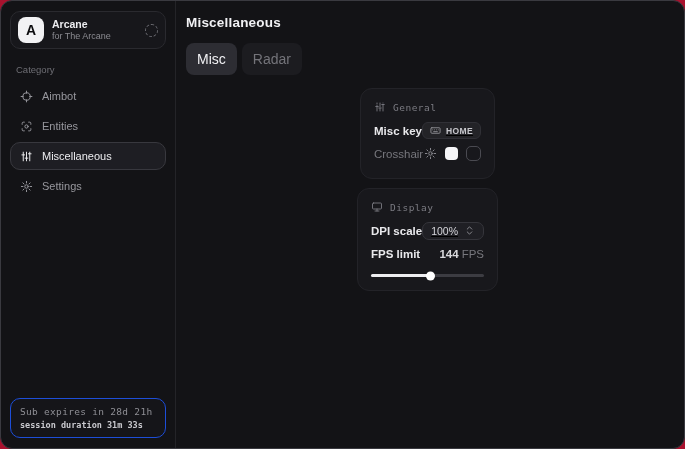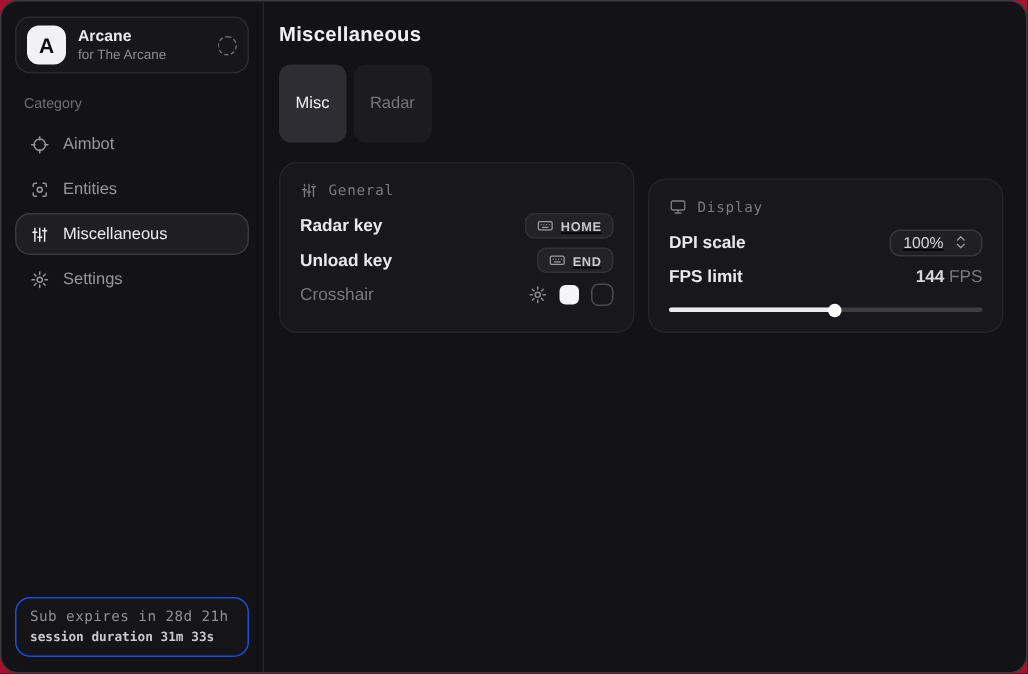--- a/index.html
+++ b/index.html
@@ -61,25 +61,25 @@
     border-radius:10px; padding:7px 9px;
     font-family:"DejaVu Sans Mono", monospace;
   }
   .sub-line1 { font-size:9.5px; color:#8f8f95; letter-spacing:.3px; }
   .sub-line2 { font-size:8.5px; color:#c9c9ce; font-weight:bold; margin-top:3px; }
   
   .main { flex:1; padding:14px 15px 14px 10px; }
   .page-title { font-size:13.5px; font-weight:bold; color:#f1f1f4; letter-spacing:.2px; }
   .tabs { display:flex; gap:5px; margin-top:13px; }
   .tab {
-    font-size:11px; padding:20px 11px; border-radius:8px;
+    font-size:14px; padding:8px 11px; border-radius:8px;
     background:#1c1c20; color:#74747a; cursor:pointer;
   }
   .tab.active { background:#2d2d33; color:#f0f0f3; }
-  .cards { display:flex; gap:9px; margin-top:13px; align-items:flex-end; }
+  .cards { display:flex; gap:9px; margin-top:13px; align-items:center;flex-direction:column; }
   .card {
     flex:1; background:#18181c; border:1px solid #232328;
     border-radius:12px; padding:10px 13px 13px;
   }
   .card-head {
     display:flex; align-items:center; gap:7px;
     color:#7b7b82; font-family:"DejaVu Sans Mono", monospace;
     font-size:9.5px; letter-spacing:.5px; margin:2px 0 6px;
   }
   .card-head svg { width:12px; height:12px; }
@@ -193,40 +193,30 @@
 
       <div class="card">
         <div class="card-head">
           <svg viewBox="0 0 24 24">
             <path d="M6 9v11M6 4v2M12 15v5M12 4v8M18 7v13M18 4v0M3.5 11h5M9.5 14h5M15.5 7h5"></path>
           </svg>
           <span>General</span>
         </div>
 
         <div class="row">
-          <span class="row-label">Radar key</span>
+          <span class="row-label">Misc key</span>
           <span class="key-badge">
             <svg viewBox="0 0 24 24">
               <rect x="2" y="6" width="20" height="12" rx="2"></rect>
                 <path d="M8 14.5h8M6 10.5h.01M10 10.5h.01M14 10.5h.01M18 10.5h.01"></path>
             </svg>
             <span class="key-text">HOME</span>
           </span>
         </div>
 
-        <div class="row">
-          <span class="row-label">Unload key</span>
-          <span class="key-badge">
-            <svg viewBox="0 0 24 24">
-              <rect x="2" y="6" width="20" height="12" rx="2"></rect>
-                <path d="M8 14.5h8M6 10.5h.01M10 10.5h.01M14 10.5h.01M18 10.5h.01"></path>
-            </svg>
-            <span class="key-text">END</span>
-          </span>
-        </div>
 
         <div class="row">
           <span class="row-label muted">Crosshair</span>
           <span class="ch-controls">
             <svg class="gear" viewBox="0 0 24 24">
               <circle cx="12" cy="12" r="3.2"></circle>
               <path d="M12 2.5v3M12 18.5v3M2.5 12h3M18.5 12h3M5.3 5.3l2.1 2.1M16.6 16.6l2.1 2.1M18.7 5.3l-2.1 2.1M7.4 16.6l-2.1 2.1"></path>
             </svg>
             <span class="swatch"></span>
             <span class="checkbox"></span>

